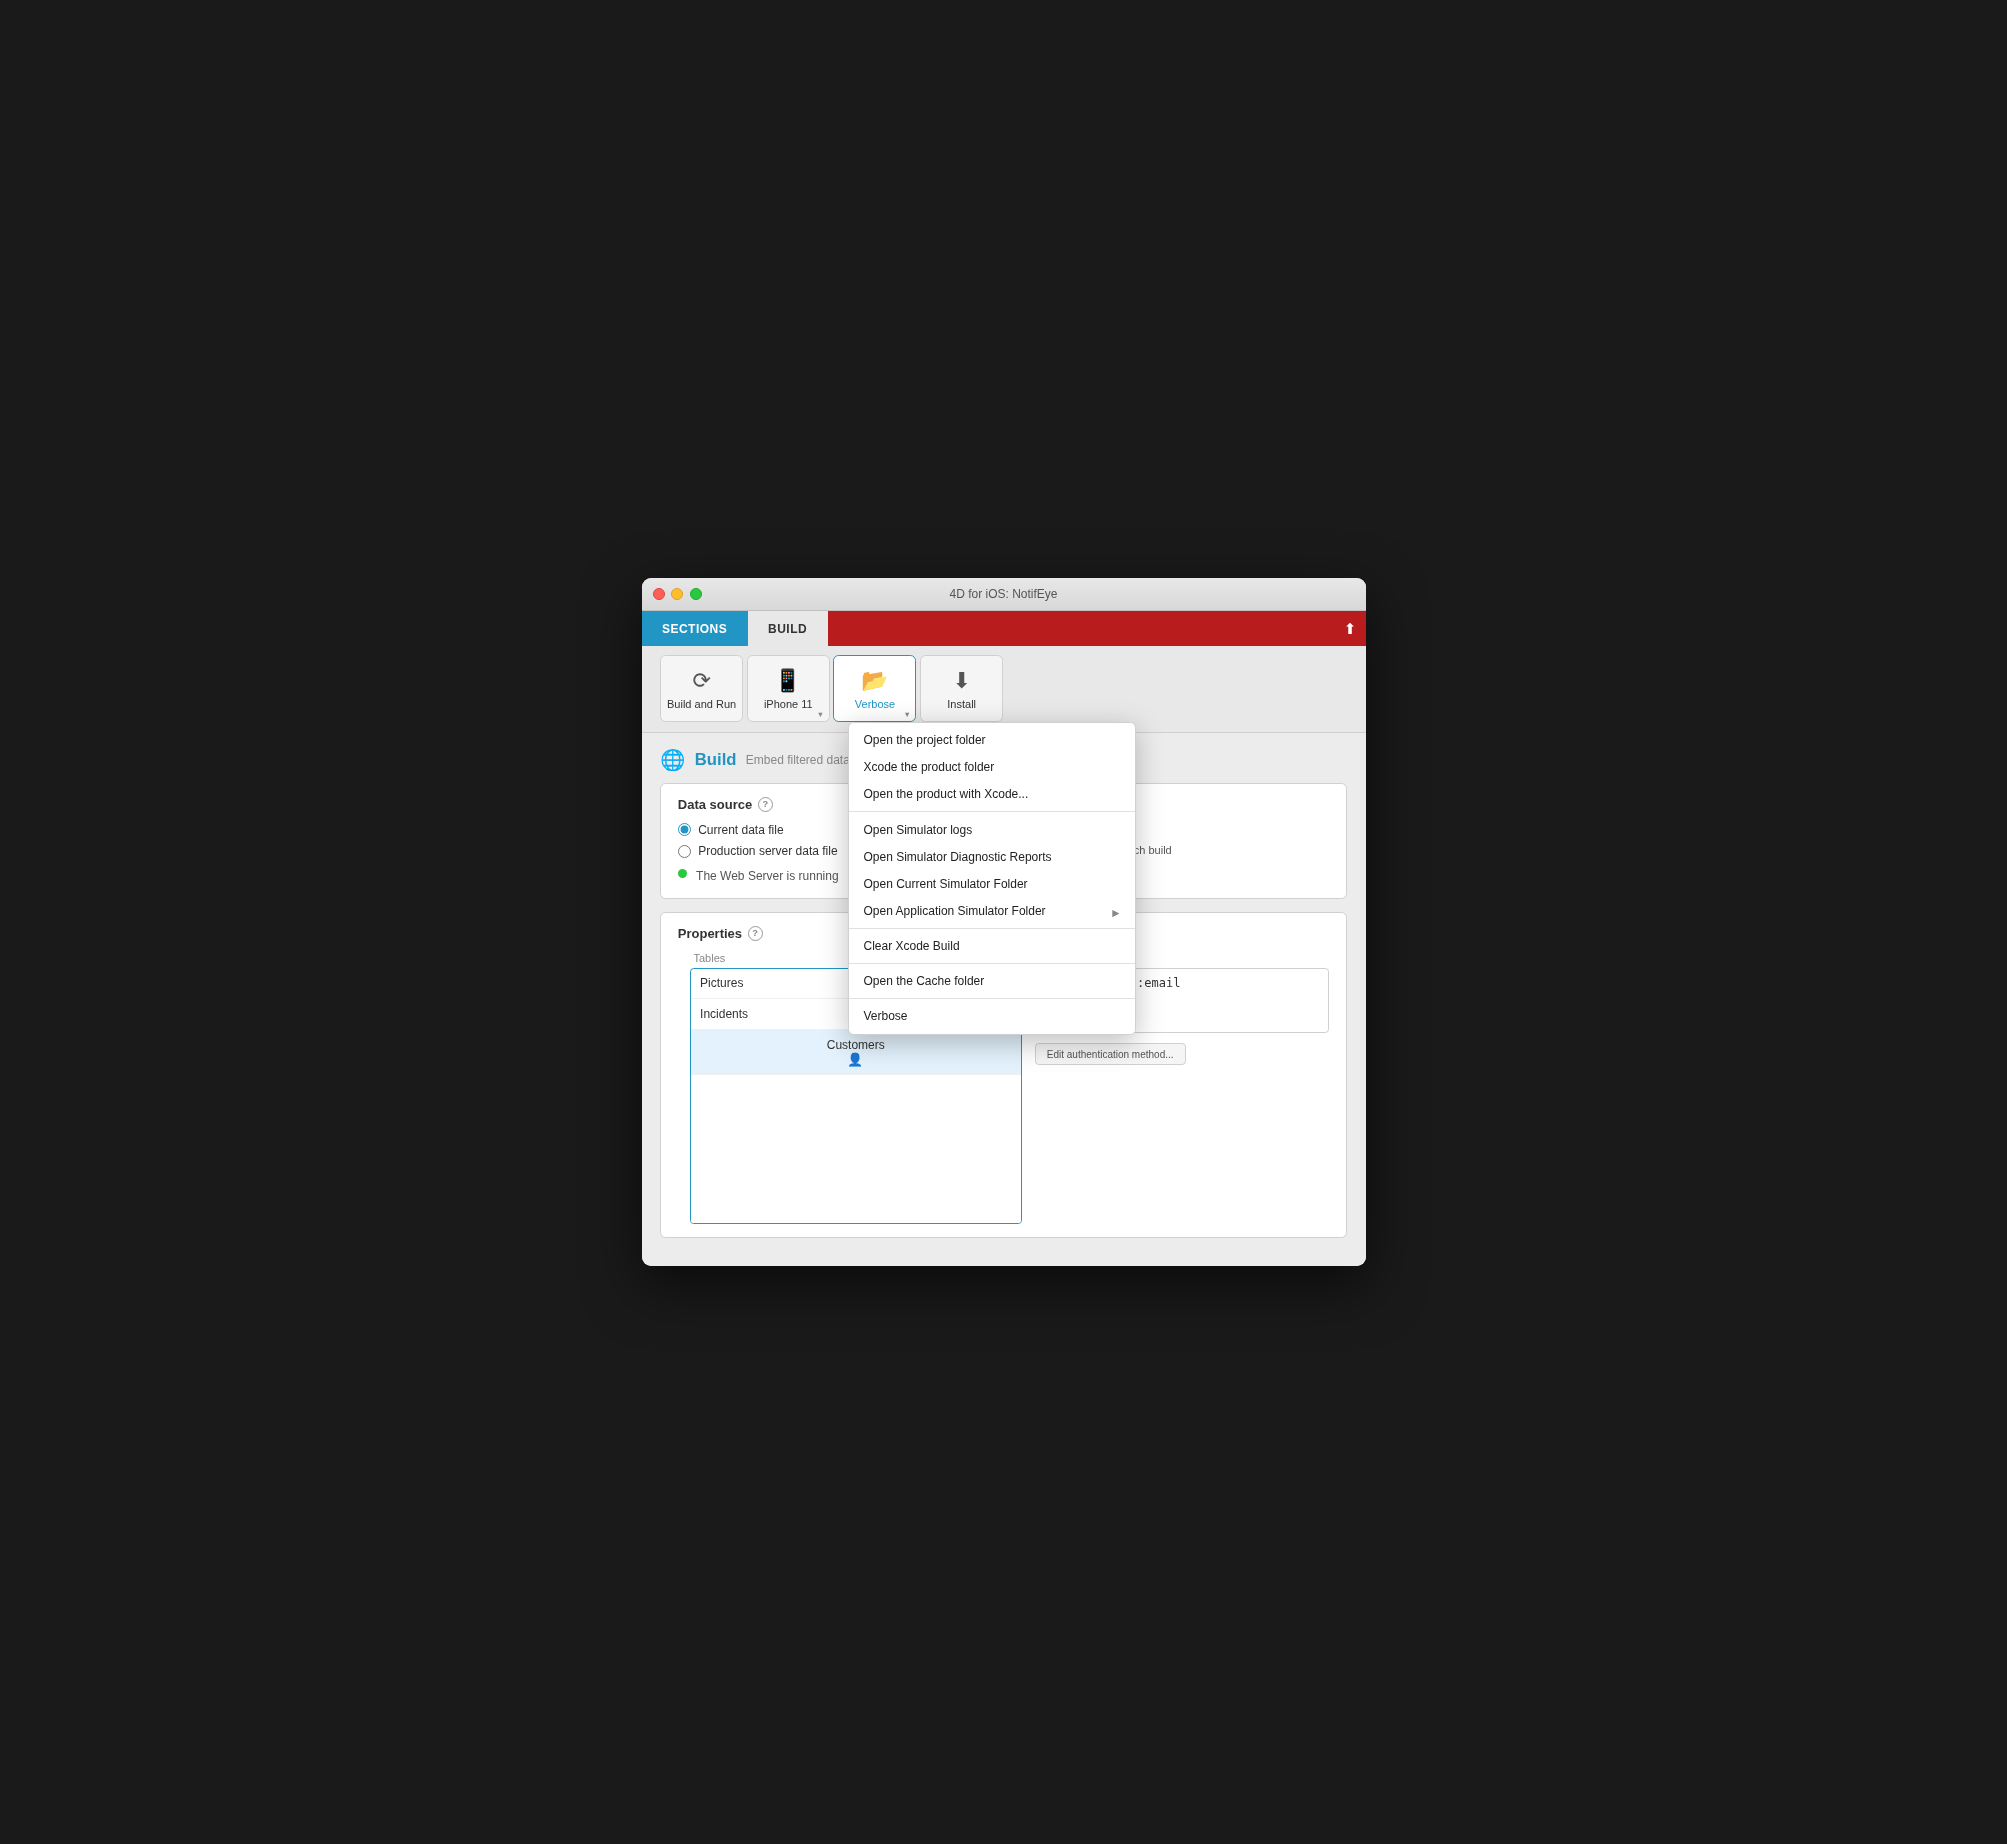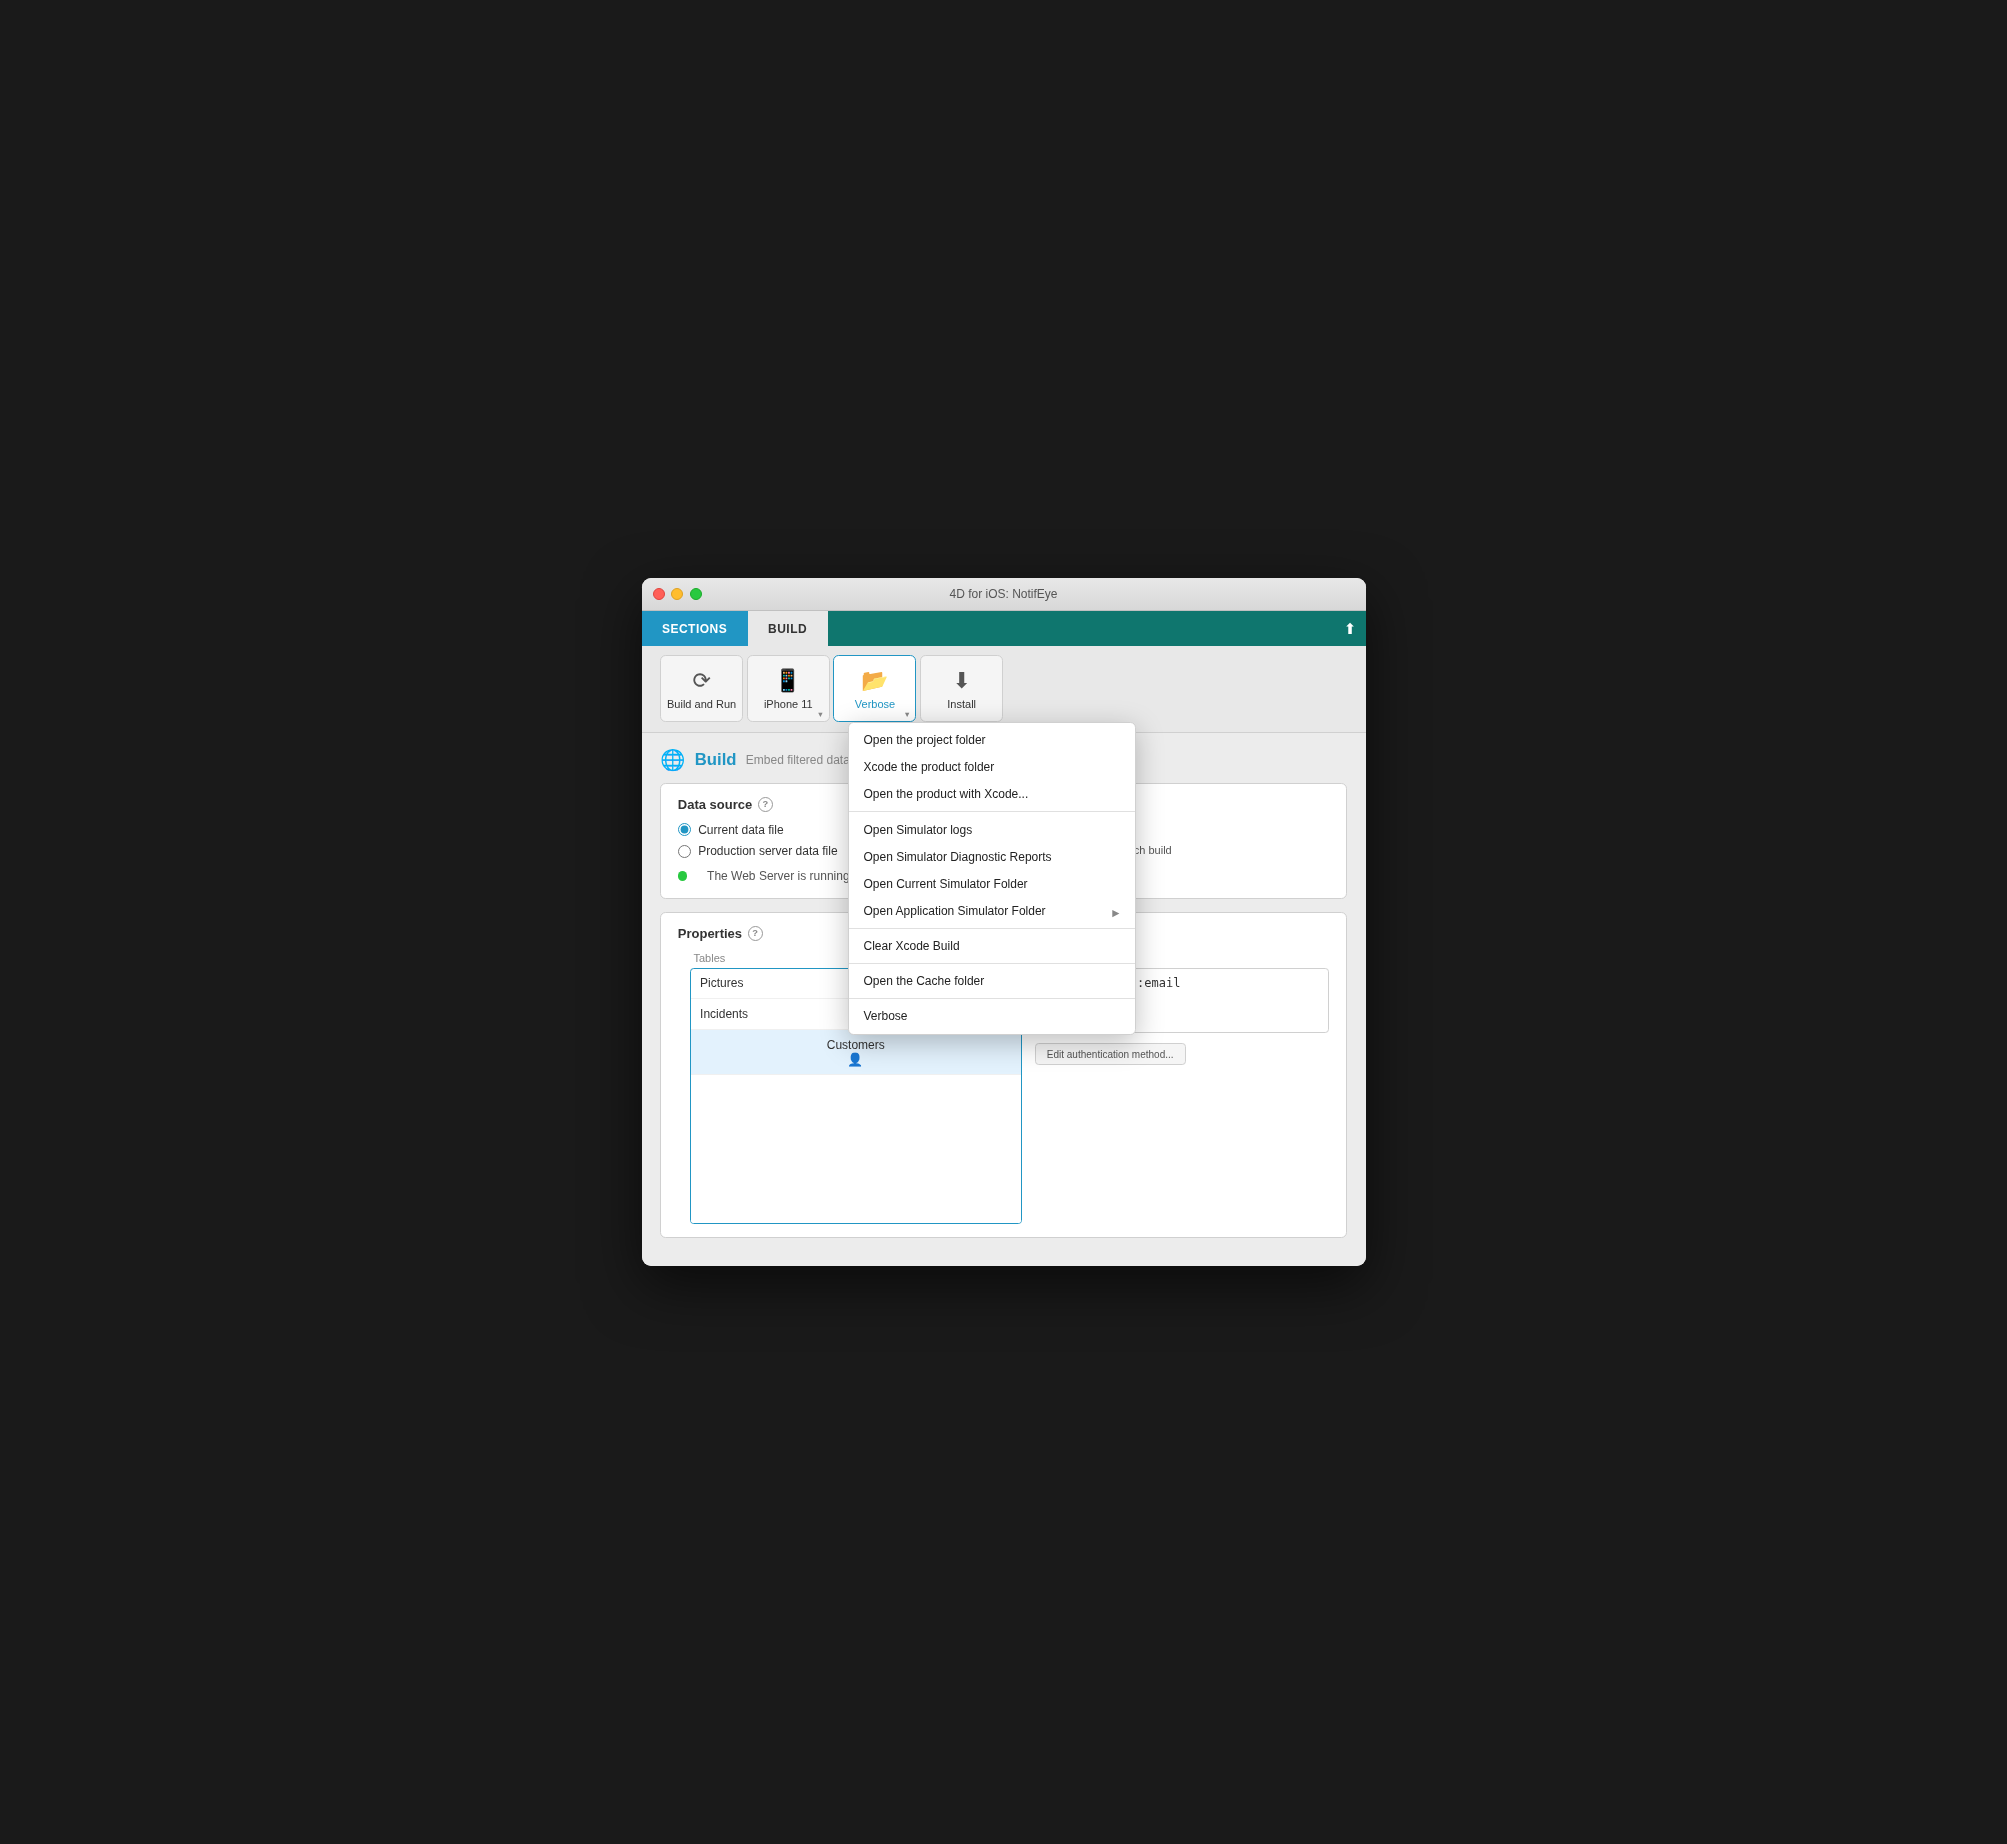--- a/index.html
+++ b/index.html
@@ -42,21 +42,21 @@
     }
     .tl-red { background: #ff5f57; border: 0.9px solid #e0443e; }
     .tl-yellow { background: #ffbd2e; border: 0.9px solid #dea123; }
     .tl-green { background: #28c940; border: 0.9px solid #1aab29; }
     .titlebar-title {
       font-size: 12px;
       color: #555;
       font-weight: 500;
     }
     .tabs-bar {
-      background: #0f766e;
+      background: #b91c1c;
       display: flex;
       align-items: stretch;
       height: 35px;
       position: relative;
     }
     .tab {
       padding: 0 20.4px;
       display: flex;
       align-items: center;
       font-size: 12px;
@@ -444,21 +444,21 @@
           <div class="radio-group">
             <div class="radio-row selected">
               <input type="radio" class="radio-input" checked="" name="datasource" style="">
               <span>Current data file</span>
             </div>
             <div class="radio-row">
               <input type="radio" class="radio-input" name="datasource" style="">
               <span>Production server data file</span>
             </div>
           </div>
-          <div style="margin-top: 11px; display: flex; align-items: center; gap: 20px;">
+          <div style="margin-top: 11px; display: flex; gap: 9px;">
             <span class="status-dot"></span>
             <span class="status-text">The Web Server is running</span>
           </div>
         </div>
         <div class="right-col">
           <div class="checkbox-row">
             <input type="checkbox" style="">
             <span>Include images</span>
           </div>
           <div class="checkbox-row">

